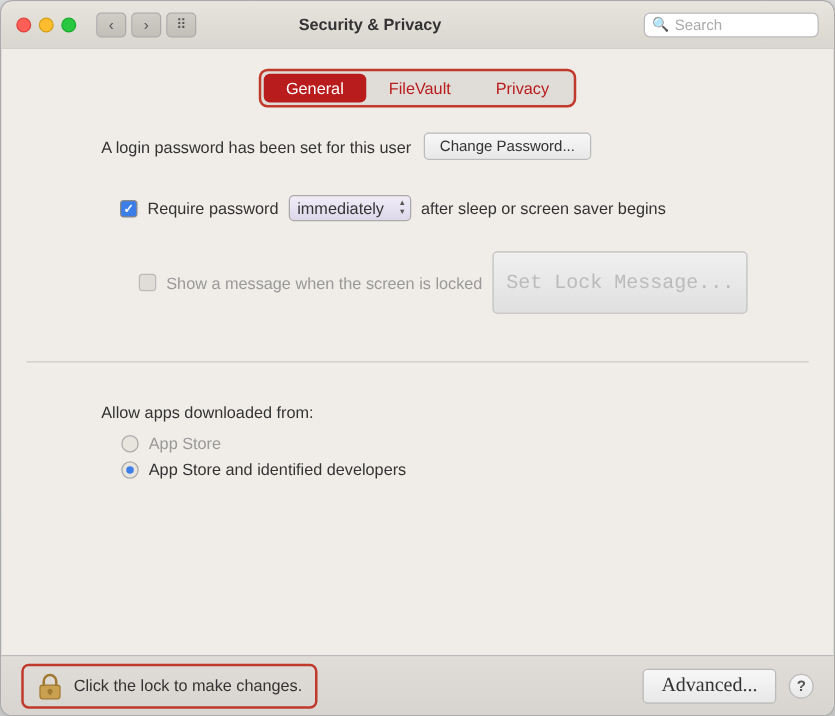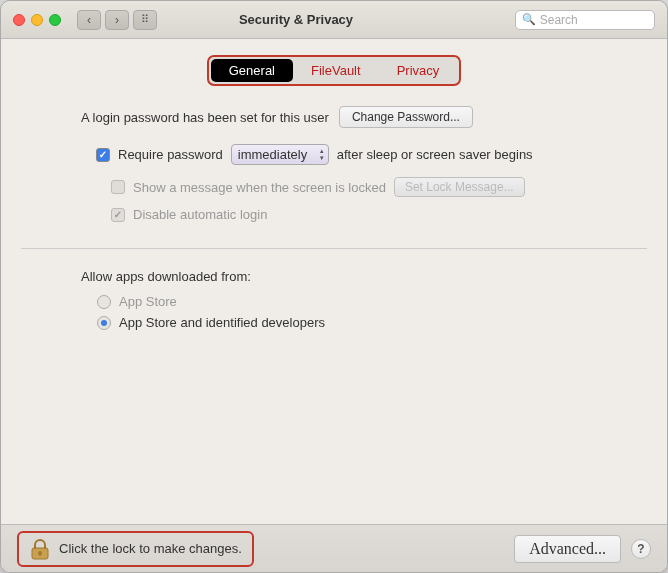--- a/index.html
+++ b/index.html
@@ -161,31 +161,31 @@
       border-radius: 5px;
       cursor: pointer;
       font-size: 13px;
       color: #b91c1c;
       background: transparent;
       border: none;
       font-family: inherit;
     }
 
     .tab.active {
-      background: #000000;
+      background: #b91c1c;
       color: #fff;
       font-weight: 500;
     }
 
     
     .settings-area {
       flex: 1;
       display: flex;
       flex-direction: column;
-      gap: 4px;
+      gap: 16px;
     }
 
     .login-password-row {
       display: flex;
       align-items: center;
       gap: 10px;
       margin-bottom: 12px;
       padding-left: 60px;
     }
 
@@ -307,28 +307,28 @@
       padding-left: 90px;
       margin-bottom: 6px;
     }
 
     .sub-label {
       font-size: 13px;
       color: #999;
     }
 
     .lock-msg-btn {
-      padding: 2px 10px;
+      padding: 15px 10px;
       background: linear-gradient(to bottom, #f0f0f0, #e0e0e0);
       border: 1px solid #c0c0c0;
       border-radius: 4px;
-      font-size: 12px;
+      font-size: 16px;
       cursor: default;
       color: #bbb;
-      font-family: Liberation Sans, sans-serif;
+      font-family: Liberation Mono, monospace;
     }
 
     .sub-row-2 {
       display: flex;
       align-items: center;
       gap: 8px;
       padding-left: 90px;
       margin-bottom: 6px;
     }
 
@@ -516,24 +516,20 @@
         </div>
         <span class="row-label">after sleep or screen saver begins</span>
       </div>
 
       <div class="sub-row">
         <div class="checkbox checkbox-disabled"></div>
         <span class="sub-label">Show a message when the screen is locked</span>
         <button class="lock-msg-btn">Set Lock Message...</button>
       </div>
 
-      <div class="sub-row-2">
-        <div class="checkbox checkbox-disabled-checked"></div>
-        <span class="sub-label-2">Disable automatic login</span>
-      </div>
 
       <hr class="divider">
 
       <div class="downloads-section">
         <div class="downloads-label">Allow apps downloaded from:</div>
 
         <div class="radio-row">
           <div class="radio-btn">
           </div>
           <span class="radio-label">App Store</span>

